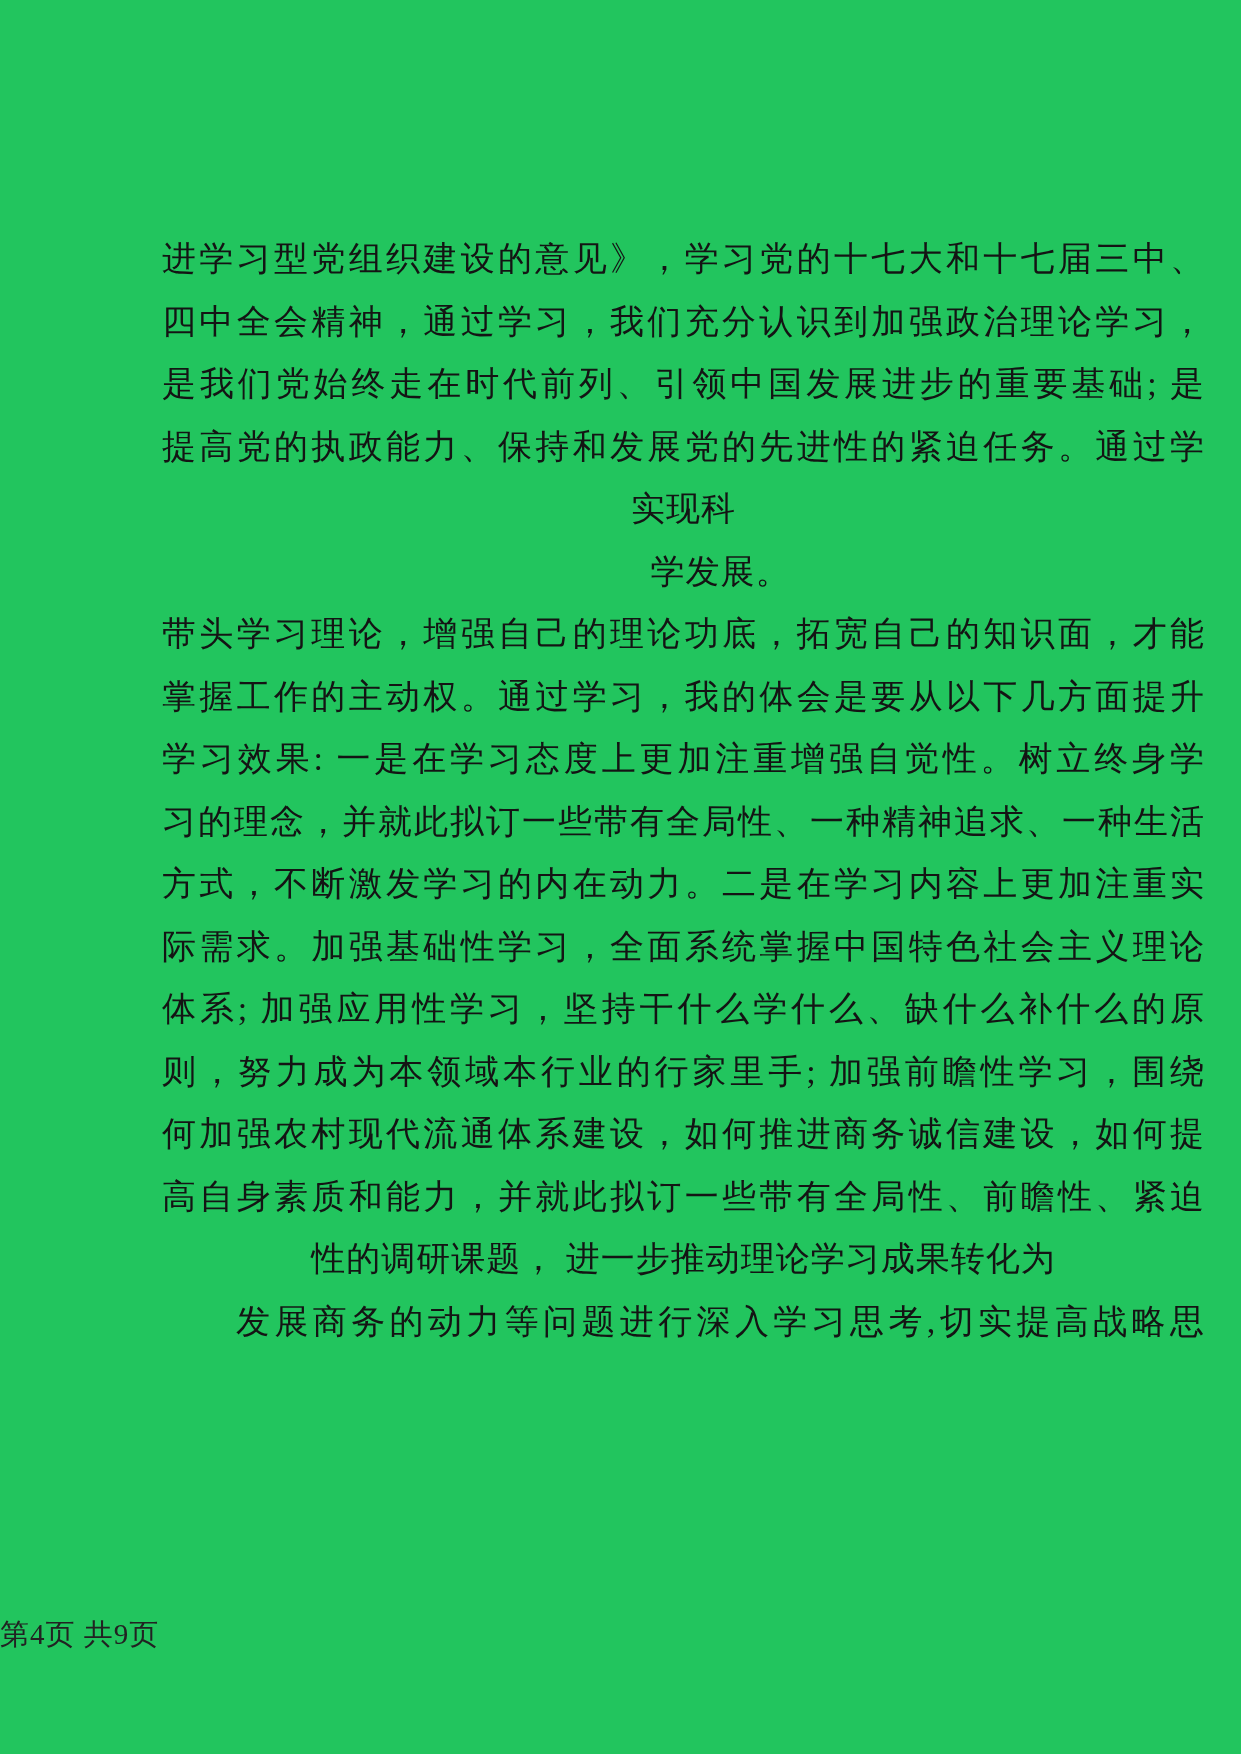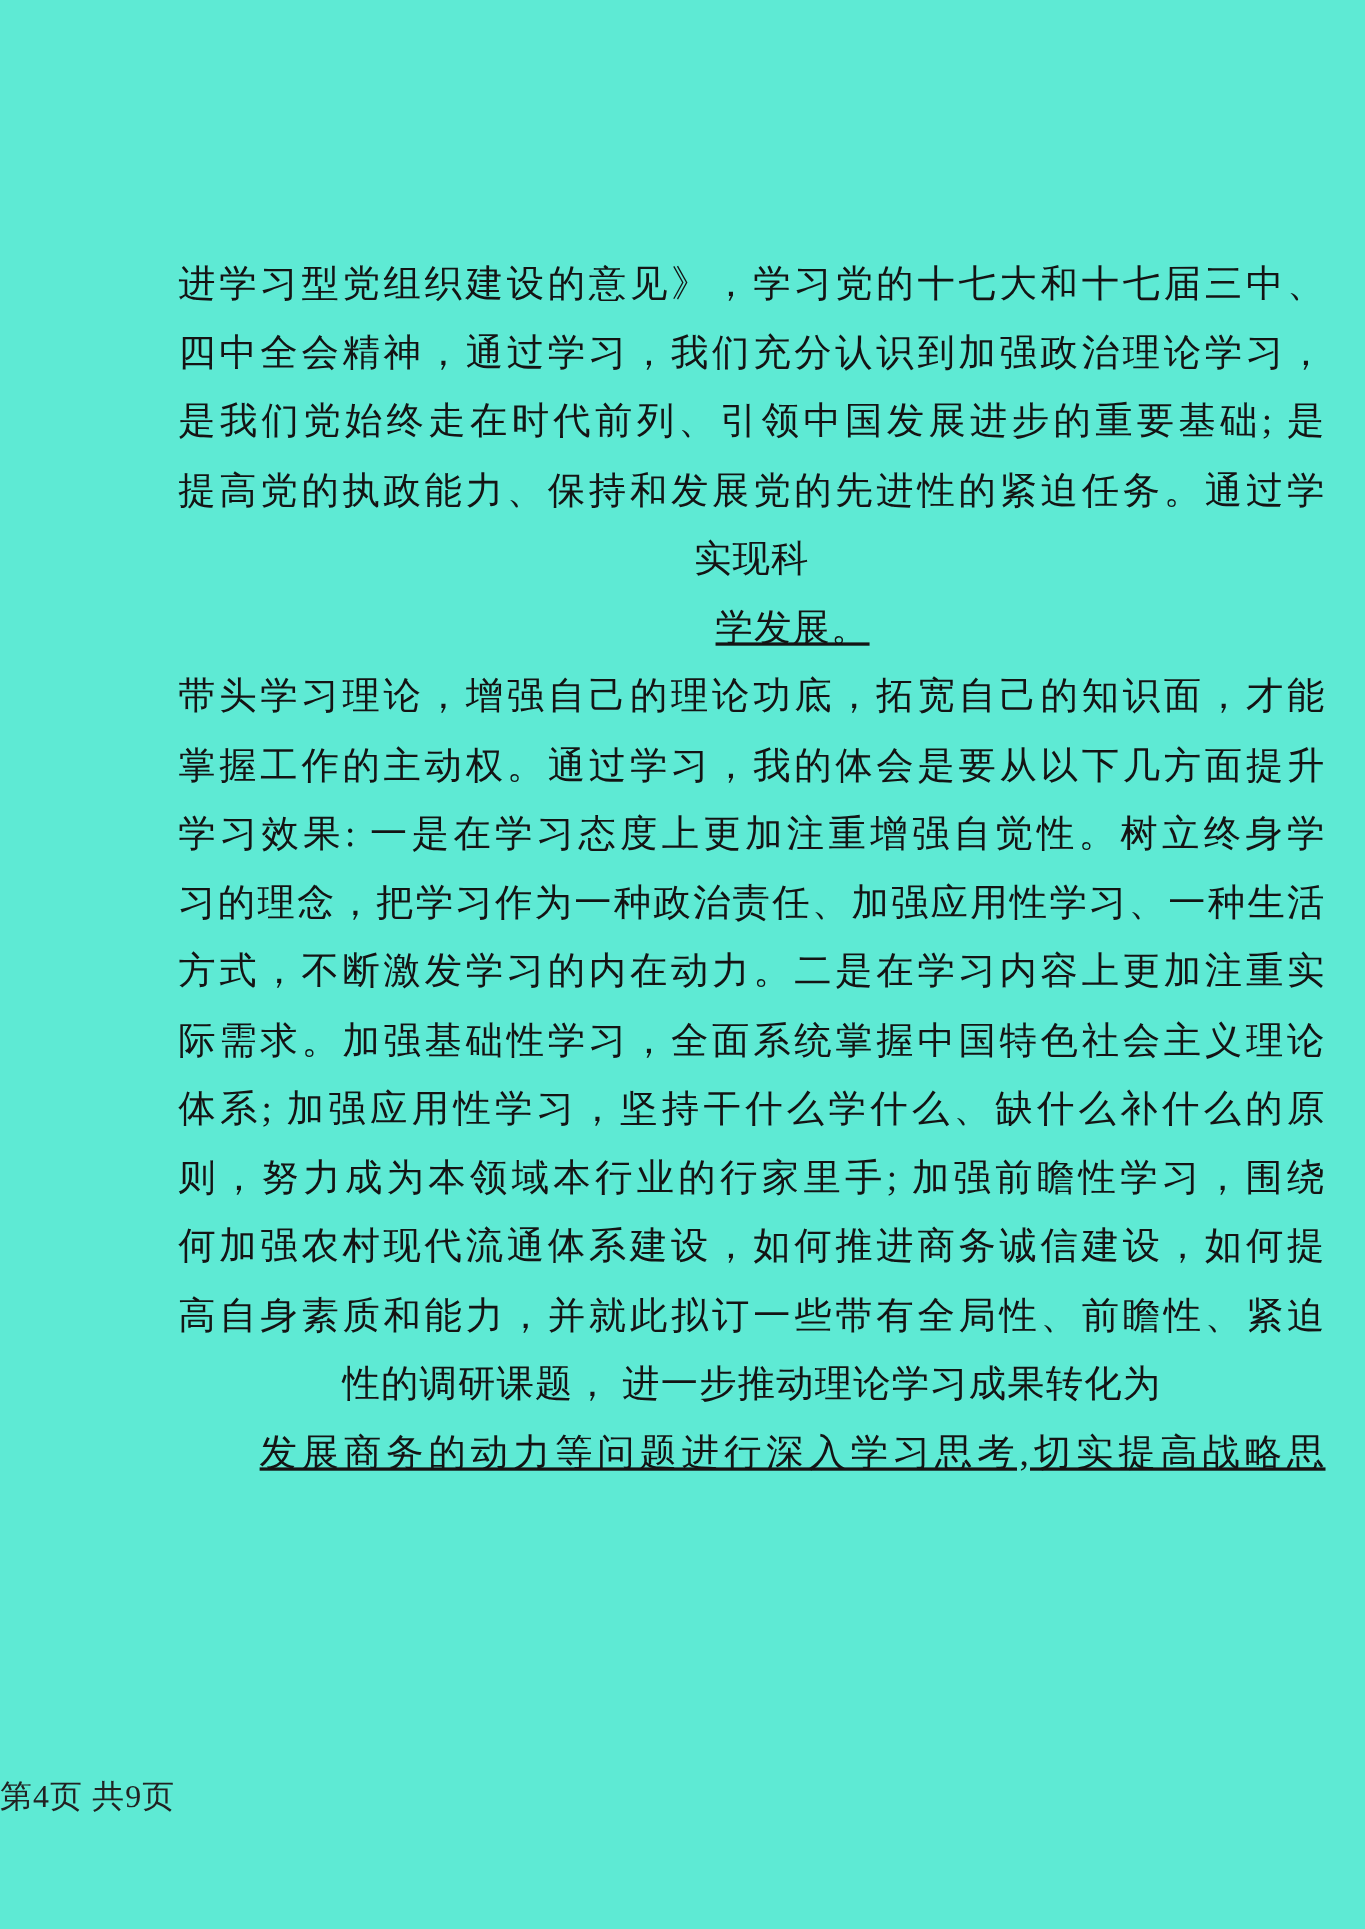--- a/index.html
+++ b/index.html
@@ -11,21 +11,21 @@
     width: 1241px;
     height: 1754px;
     position: relative;
     font-family: "Liberation Serif", serif;
     color: #111111;
     overflow: hidden;
   }
   .page {
     position: absolute;
     inset: 0;
-    background: #5eead4;
+    background: #22c55e;
   }
   .text-block {
     position: absolute;
     left: 162px;
     top: 228px;
     width: 1043px;
   }
   .line {
     height: 62.5px;
     line-height: 62.5px;
@@ -37,21 +37,20 @@
   }
   .line.full {
     text-align: justify;
     text-align-last: justify;
   }
   .line.short {
     text-align: center;
   }
   .line.indent {
     padding-left: 74px;
-    text-decoration: underline;
   }
   .footer {
     position: absolute;
     top: 1612px;
     left: 0;
     width: 100%;
     height: 44px;
     line-height: 44px;
     font-size: 29px;
     letter-spacing: 1px;
@@ -65,21 +64,21 @@
   <div class="text-block">
     <div class="line full">进学习型党组织建设的意见》，学习党的十七大和十七届三中、</div>
     <div class="line full">四中全会精神，通过学习，我们充分认识到加强政治理论学习，</div>
     <div class="line full">是我们党始终走在时代前列、引领中国发展进步的重要基础; 是</div>
     <div class="line full">提高党的执政能力、保持和发展党的先进性的紧迫任务。通过学</div>
     <div class="line short">实现科</div>
     <div class="line short indent">学发展。</div>
     <div class="line full">带头学习理论，增强自己的理论功底，拓宽自己的知识面，才能</div>
     <div class="line full">掌握工作的主动权。通过学习，我的体会是要从以下几方面提升</div>
     <div class="line full">学习效果: 一是在学习态度上更加注重增强自觉性。树立终身学</div>
-    <div class="line full">习的理念，把学习作为一种政治责任、加强应用性学习、一种生活</div>
+    <div class="line full">习的理念，并就此拟订一些带有全局性、一种精神追求、一种生活</div>
     <div class="line full">方式，不断激发学习的内在动力。二是在学习内容上更加注重实</div>
     <div class="line full">际需求。加强基础性学习，全面系统掌握中国特色社会主义理论</div>
     <div class="line full">体系; 加强应用性学习，坚持干什么学什么、缺什么补什么的原</div>
     <div class="line full">则，努力成为本领域本行业的行家里手; 加强前瞻性学习，围绕</div>
     <div class="line full">何加强农村现代流通体系建设，如何推进商务诚信建设，如何提</div>
     <div class="line full">高自身素质和能力，并就此拟订一些带有全局性、前瞻性、紧迫</div>
     <div class="line short">性的调研课题， 进一步推动理论学习成果转化为</div>
     <div class="line full indent">发展商务的动力等问题进行深入学习思考,切实提高战略思</div>
   </div>
 

